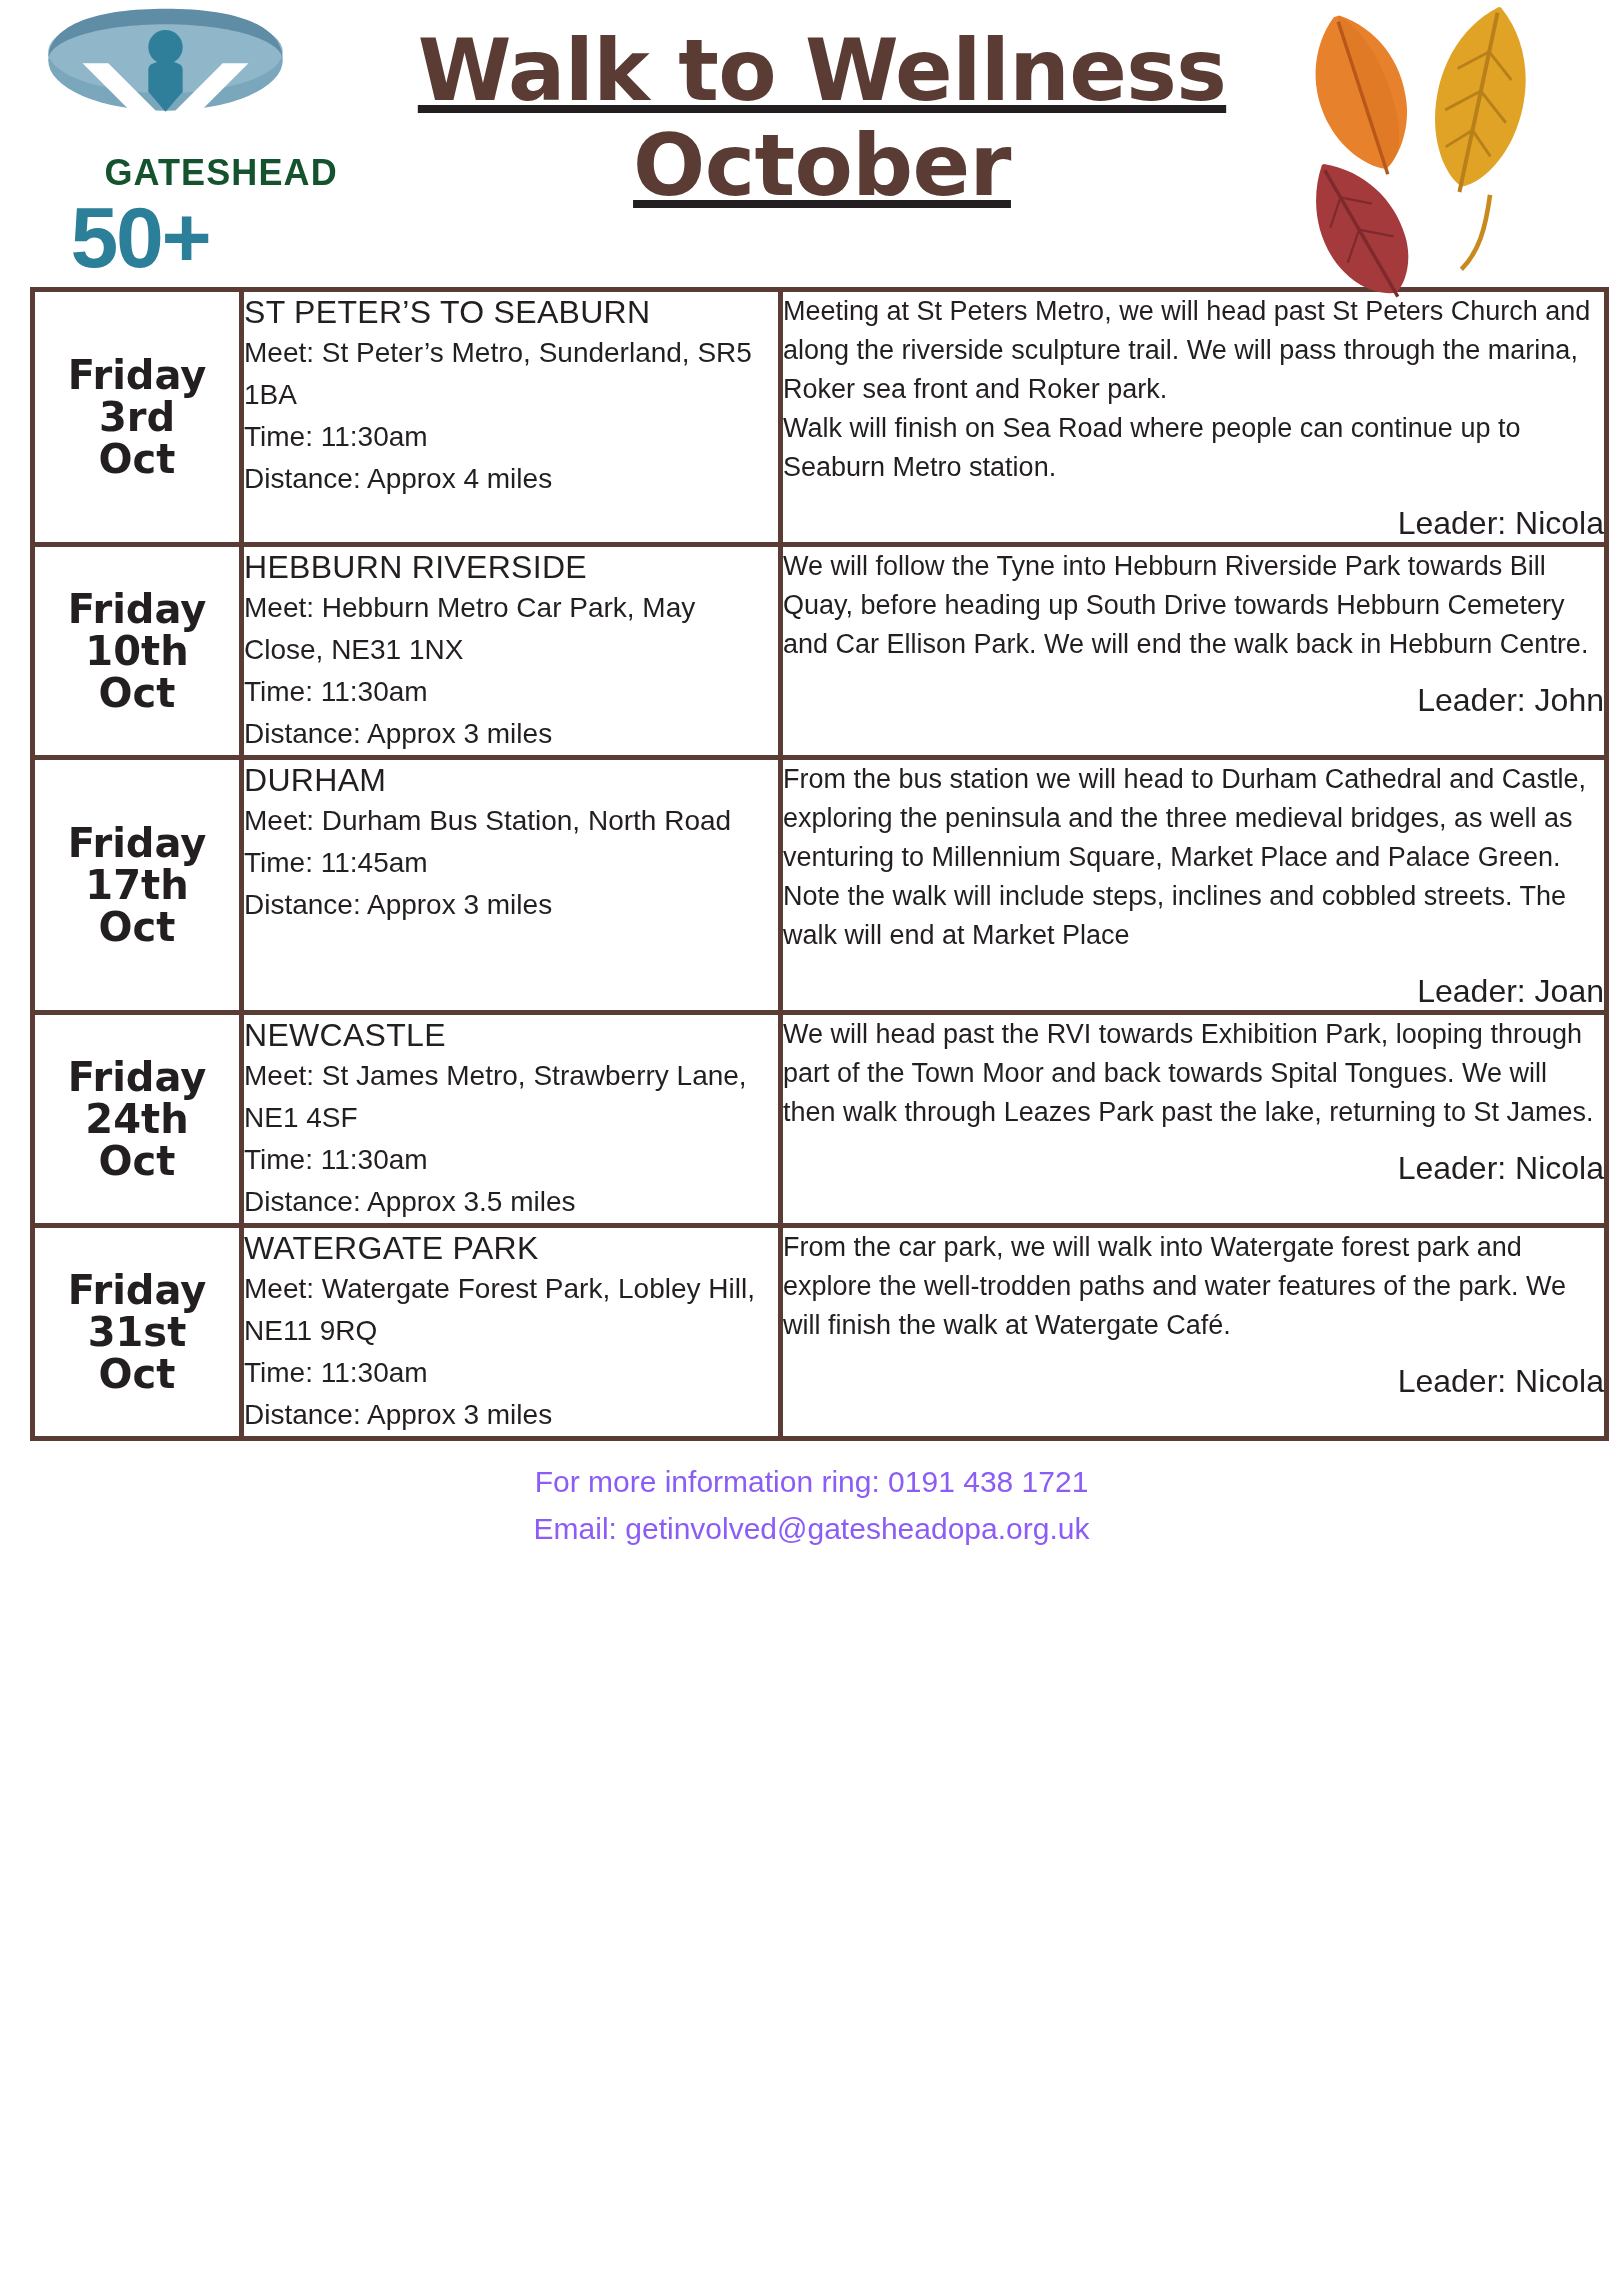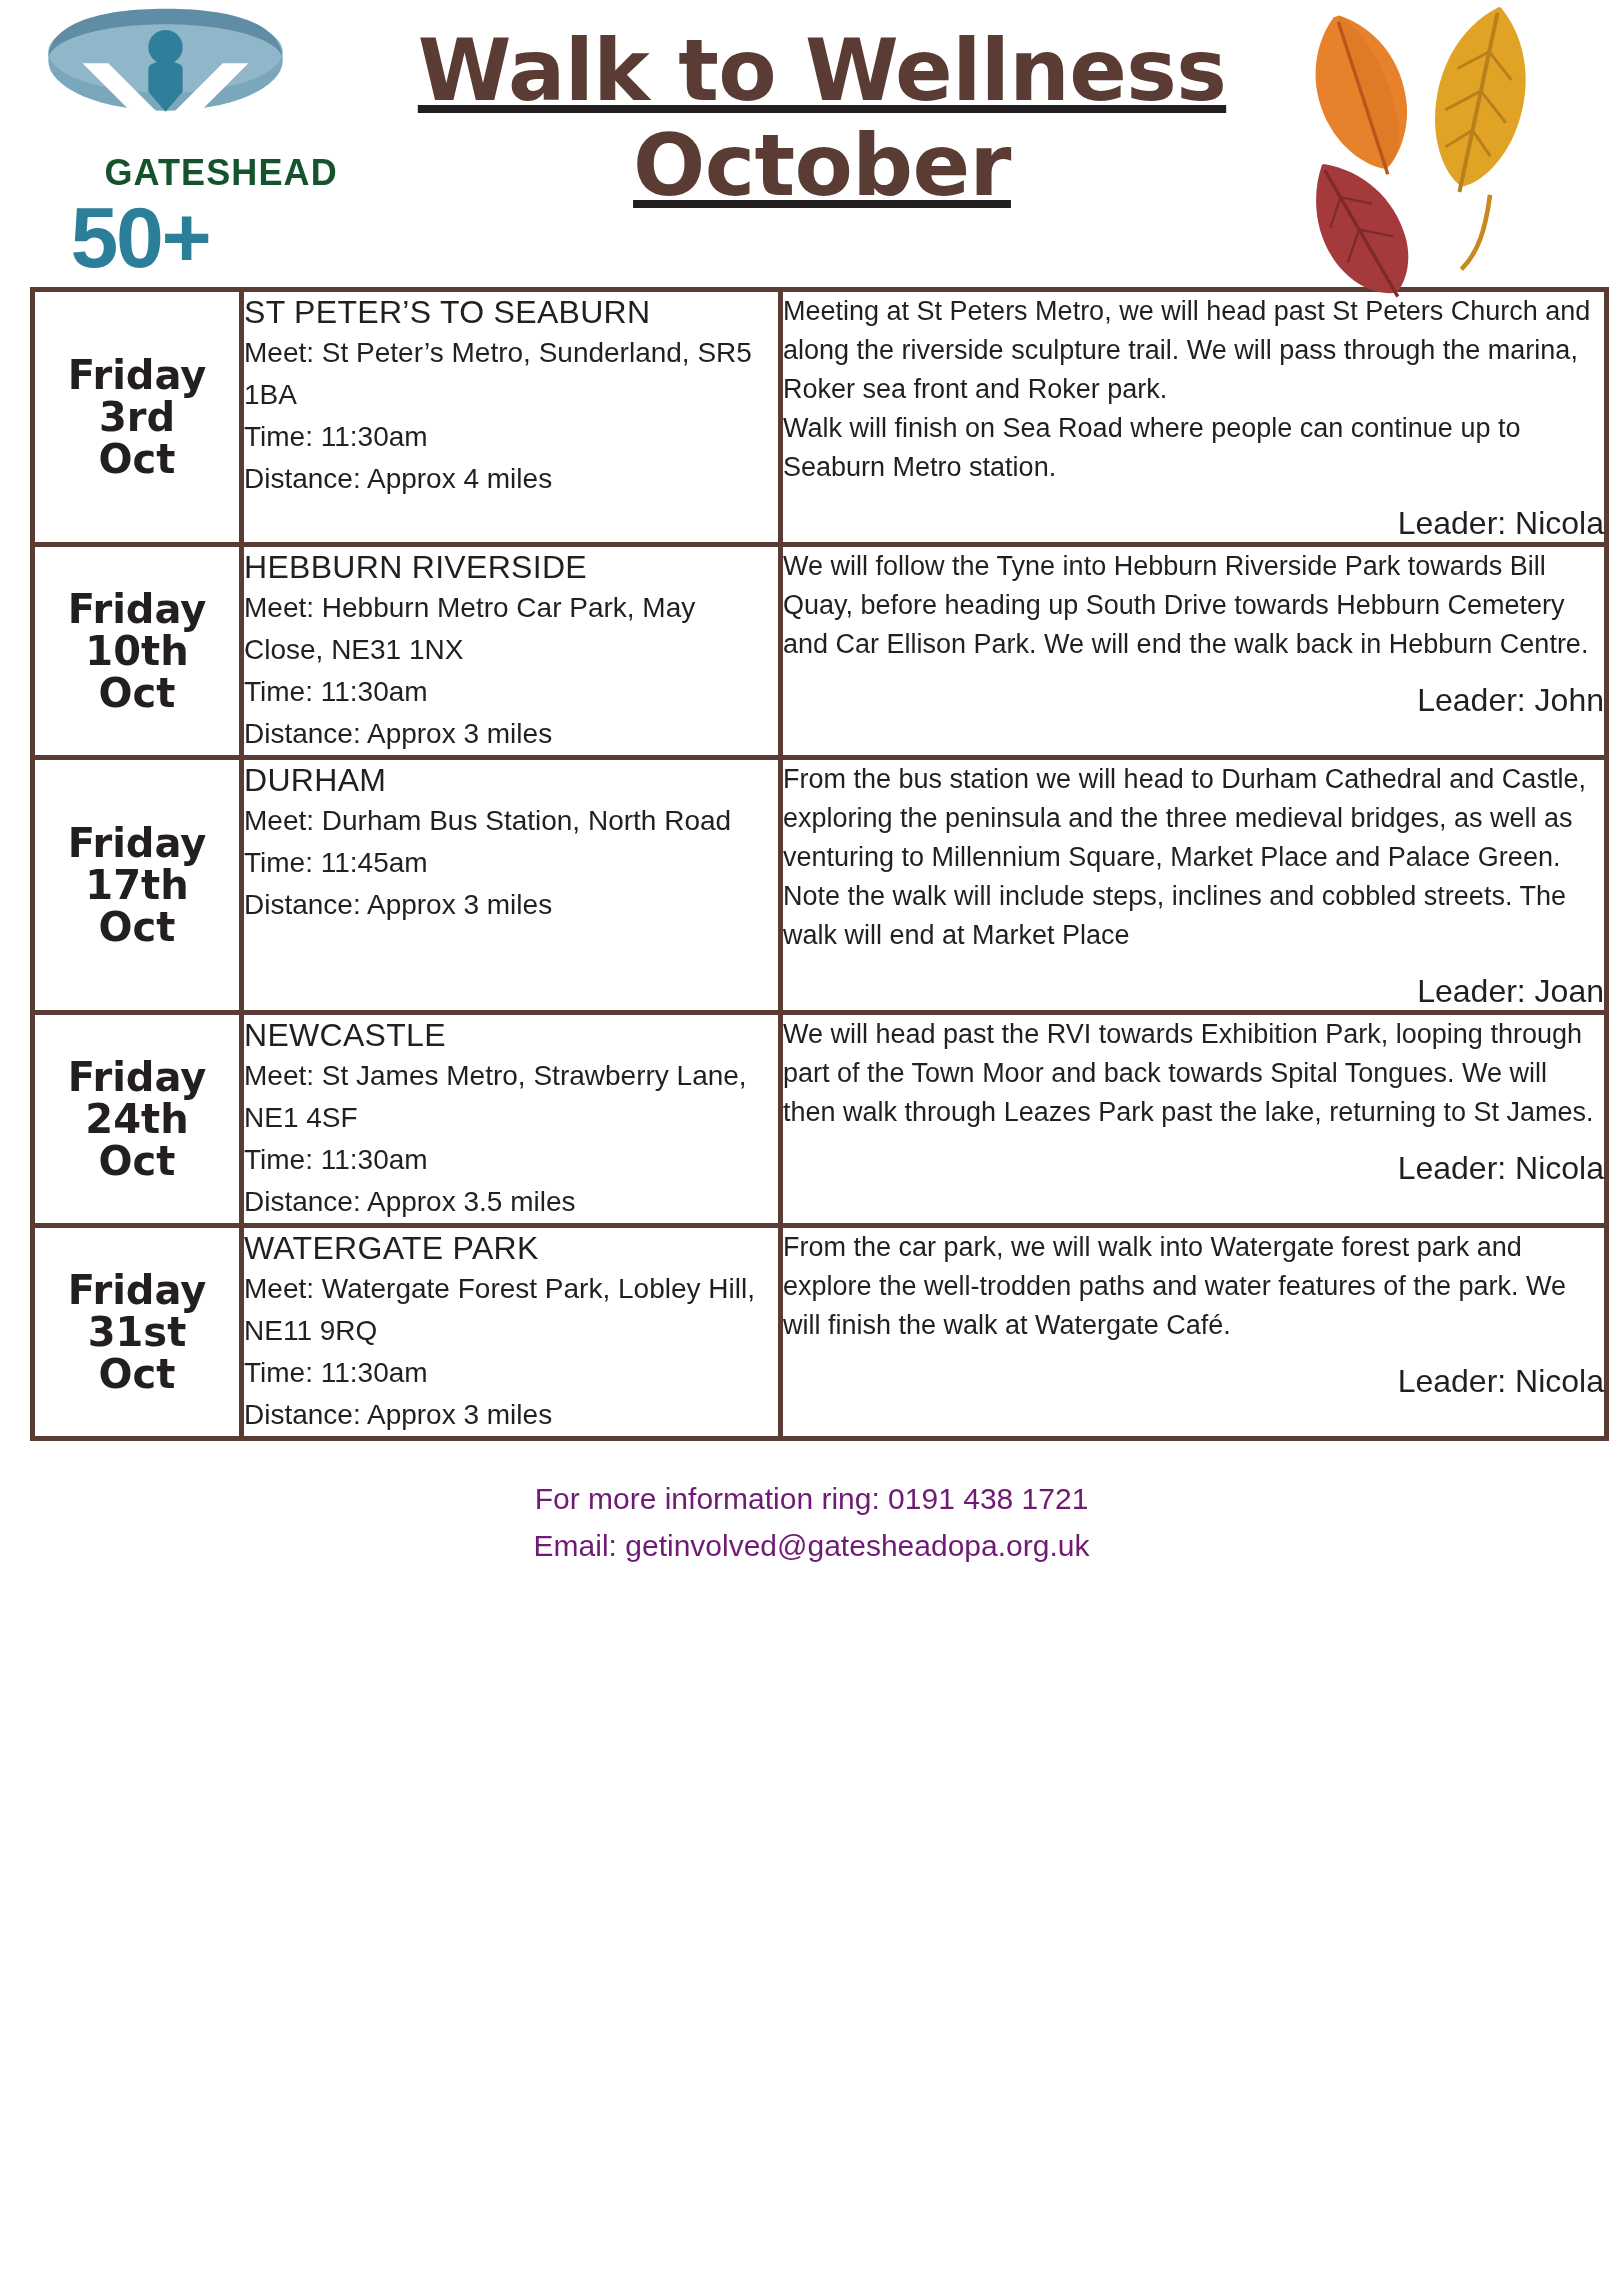--- a/index.html
+++ b/index.html
@@ -138,25 +138,25 @@
   .desc-body { }
   .leader {
     text-align: right;
     font-size: 32px;
     line-height: 38px;
     margin-top: 17px;
   }
 
   
   .footer {
-    margin-top: 34px;
+    margin-top: 17px;
     text-align: center;
     font-size: 30px;
     line-height: 47px;
-    color: #701a75;
+    color: #8b5cf6;
   }
 </style>
 </head>
 <body>
 
 <div class="page">
 
   <div class="header">
 
     <div class="logo">

